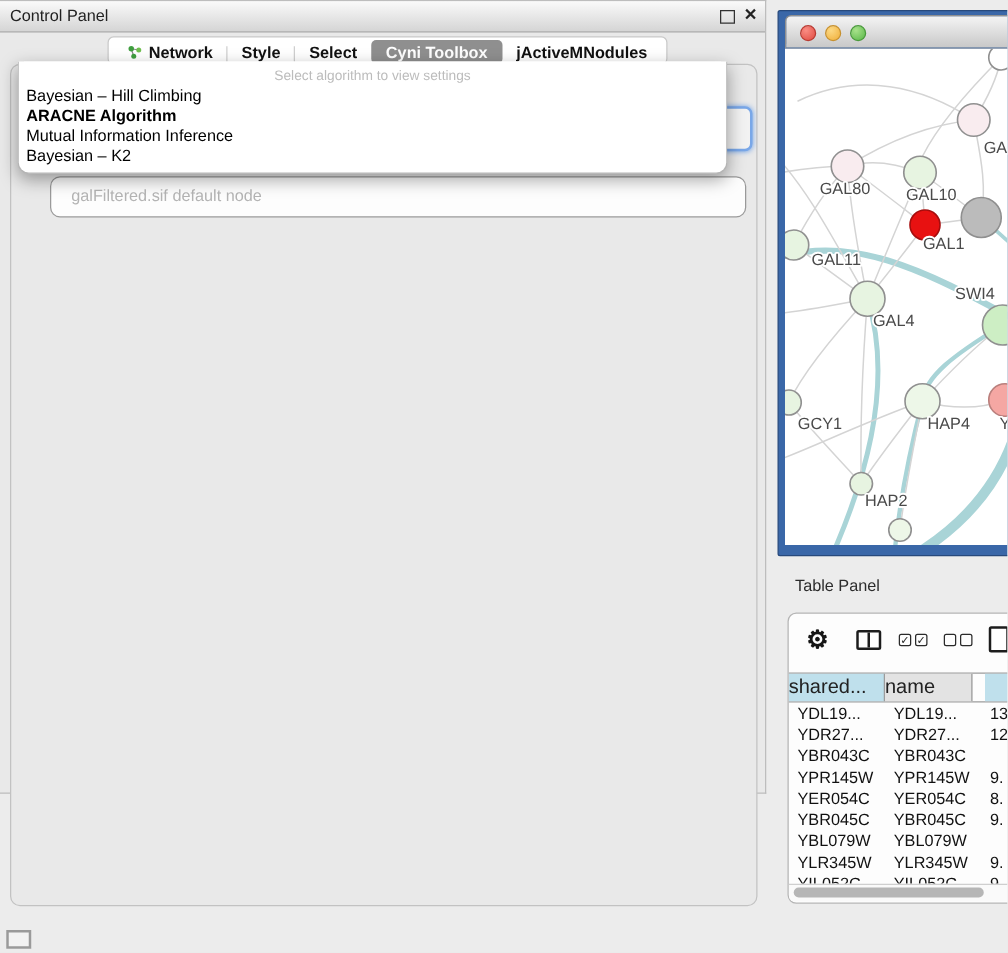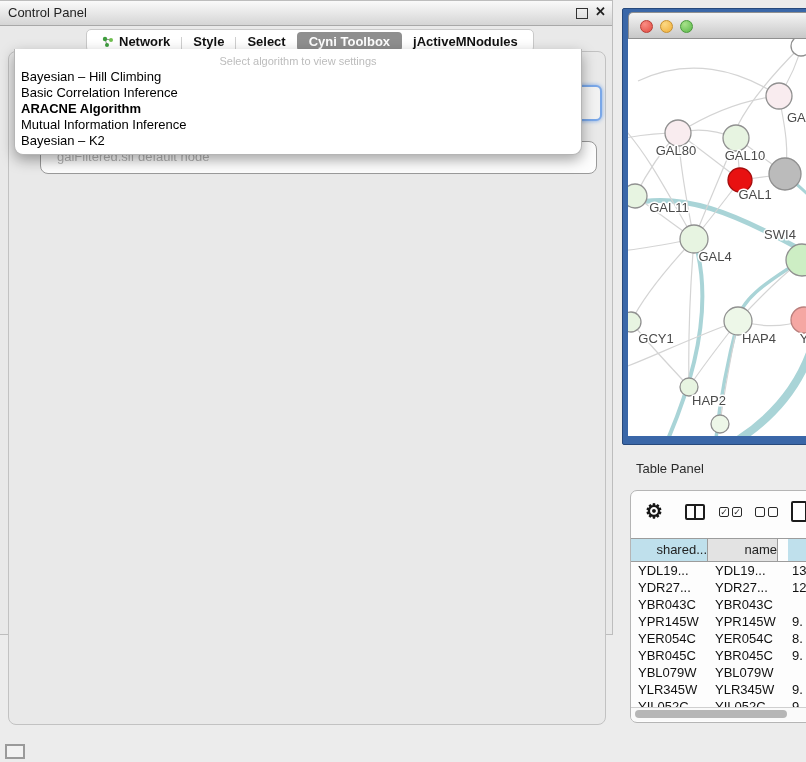--- a/index.html
+++ b/index.html
@@ -122,21 +122,21 @@
   .tp-toolbar{position:absolute;left:0;top:0;width:100%;height:46px;}
   .gear{position:absolute;left:14px;top:8px;font-size:20px;color:#161616;font-weight:bold;}
   .cols-icon{position:absolute;left:54px;top:13px;width:20px;height:16px;border:2px solid #1c1c1c;border-radius:2px;box-sizing:border-box;}
   .cols-icon:after{content:"";position:absolute;left:7px;top:0;width:2px;height:12px;background:#1c1c1c;}
   .ckpair{position:absolute;top:16px;display:flex;gap:3px;}
   .ck{width:10px;height:10px;border:1.5px solid #2a2a2a;border-radius:2px;font-size:9px;line-height:9px;
       text-align:center;color:#2a2a2a;box-sizing:border-box;}
   .doc-icon{position:absolute;left:160px;top:10px;width:16px;height:21px;border:2px solid #1c1c1c;border-radius:2px;box-sizing:border-box;background:#fff;}
   .thead{position:absolute;left:0;top:47px;width:100%;height:24px;border-top:1px solid #9c9c9c;border-bottom:1px solid #9c9c9c;box-sizing:border-box;}
   .th{position:absolute;top:0;height:100%;box-sizing:border-box;border-right:1px solid #9c9c9c;
-      font-size:13px;color:#222;text-align:right;line-height:22px;}
+      font-size:16px;color:#222;text-align:left;line-height:22px;}
   .th.blue{background:#bfe0ec;}
   .th.gray{background:#e3e3e3;}
   .tbody{position:absolute;left:0;top:71px;width:100%;height:145px;overflow:hidden;}
   .trow{position:relative;height:17px;line-height:17px;font-size:13px;color:#111;}
   .tcell{position:absolute;top:0;white-space:nowrap;overflow:hidden;}
   .tcell.c0{left:7px;width:68px;}
   .tcell.c1{left:84px;width:70px;}
   .tcell.c2{left:161px;width:30px;}
   .tp-hsb{position:absolute;left:0;top:216px;width:100%;height:13px;border-top:1px solid #cfcfcf;background:#fafafa;}
   .tp-hsb .thumb{position:absolute;left:4px;top:2px;width:152px;height:8px;background:#b6b6b6;border-radius:4px;}
@@ -189,21 +189,20 @@
 
     <div class="abs combo-behind">
       <span>galFiltered.sif default node</span>
     </div>
     <div class="abs focused-btn"></div>
 
     <div class="abs popup">
       <div class="dd-placeholder">Select algorithm to view settings</div>
       <div>
           <div class="dd-item">Bayesian – Hill Climbing</div>
-          <div class="dd-item">Basic Correlation Inference</div>
           <div class="dd-item sel">ARACNE Algorithm</div>
           <div class="dd-item">Mutual Information Inference</div>
           <div class="dd-item">Bayesian – K2</div>
         </div>
     </div>
 
     <div class="abs divider"></div>
 
     <div class="abs group" id="settings-group">
       <span class="gtitle">Cyni Algorithm Settings</span>

